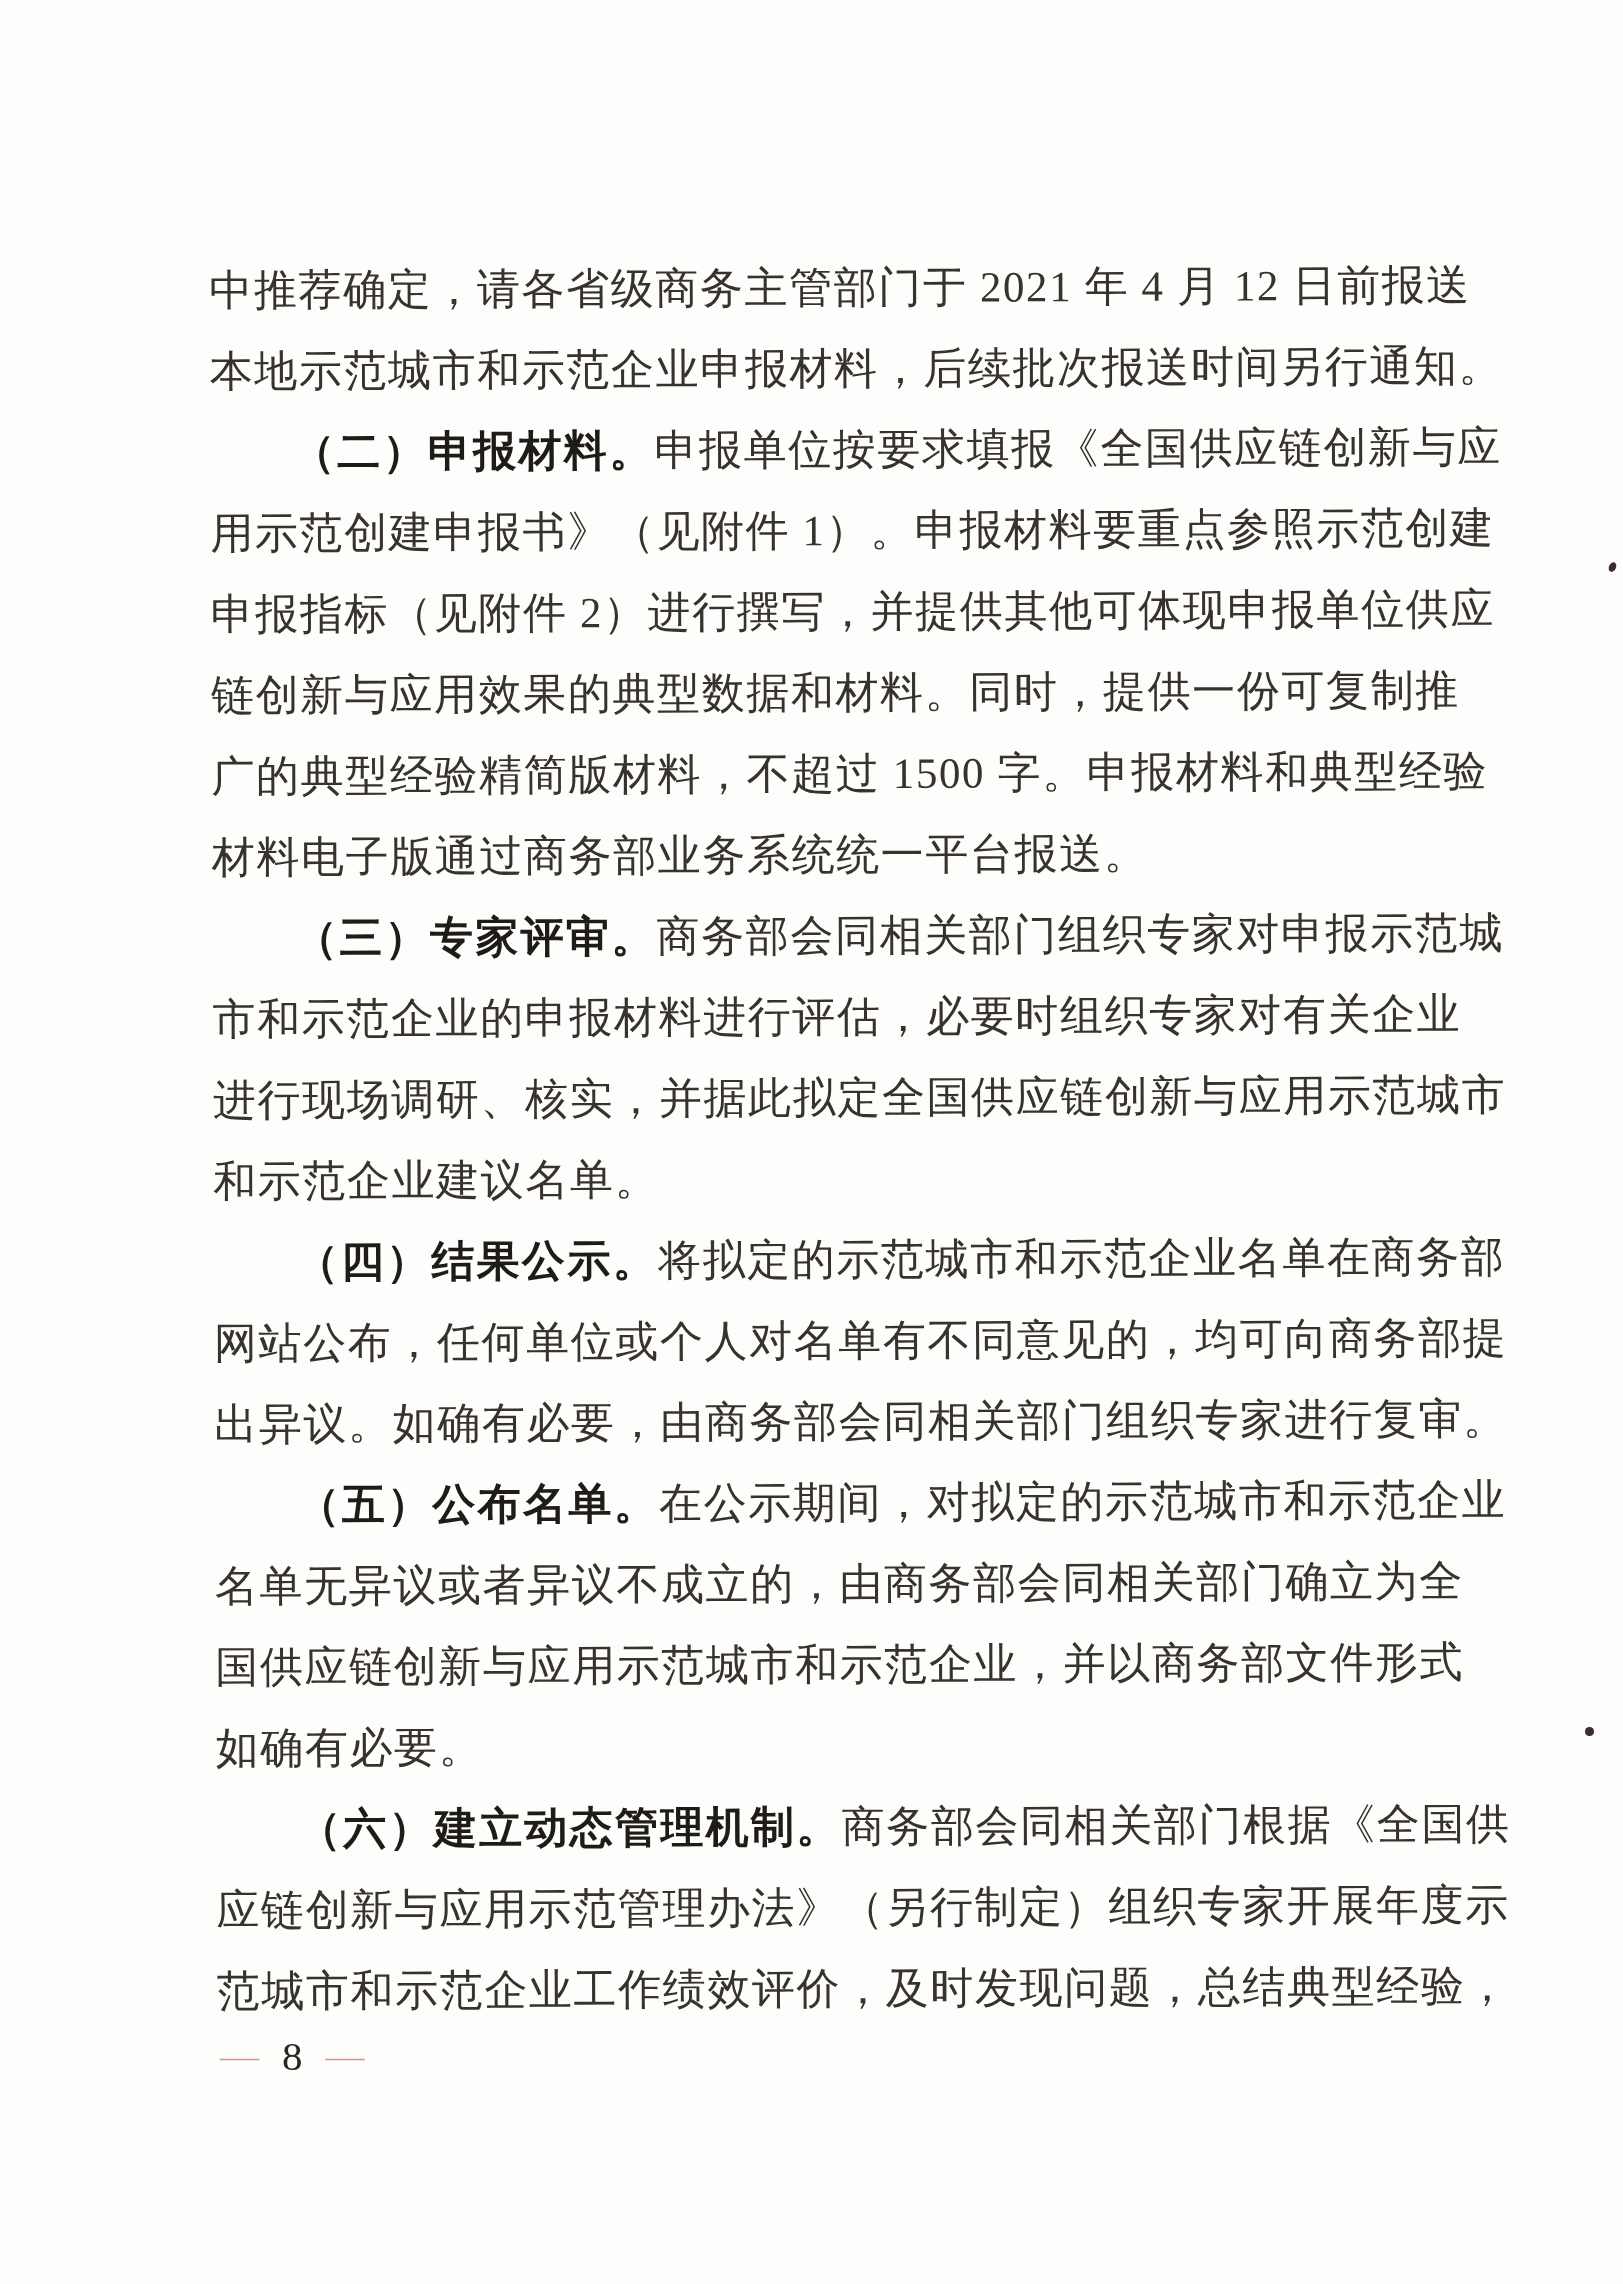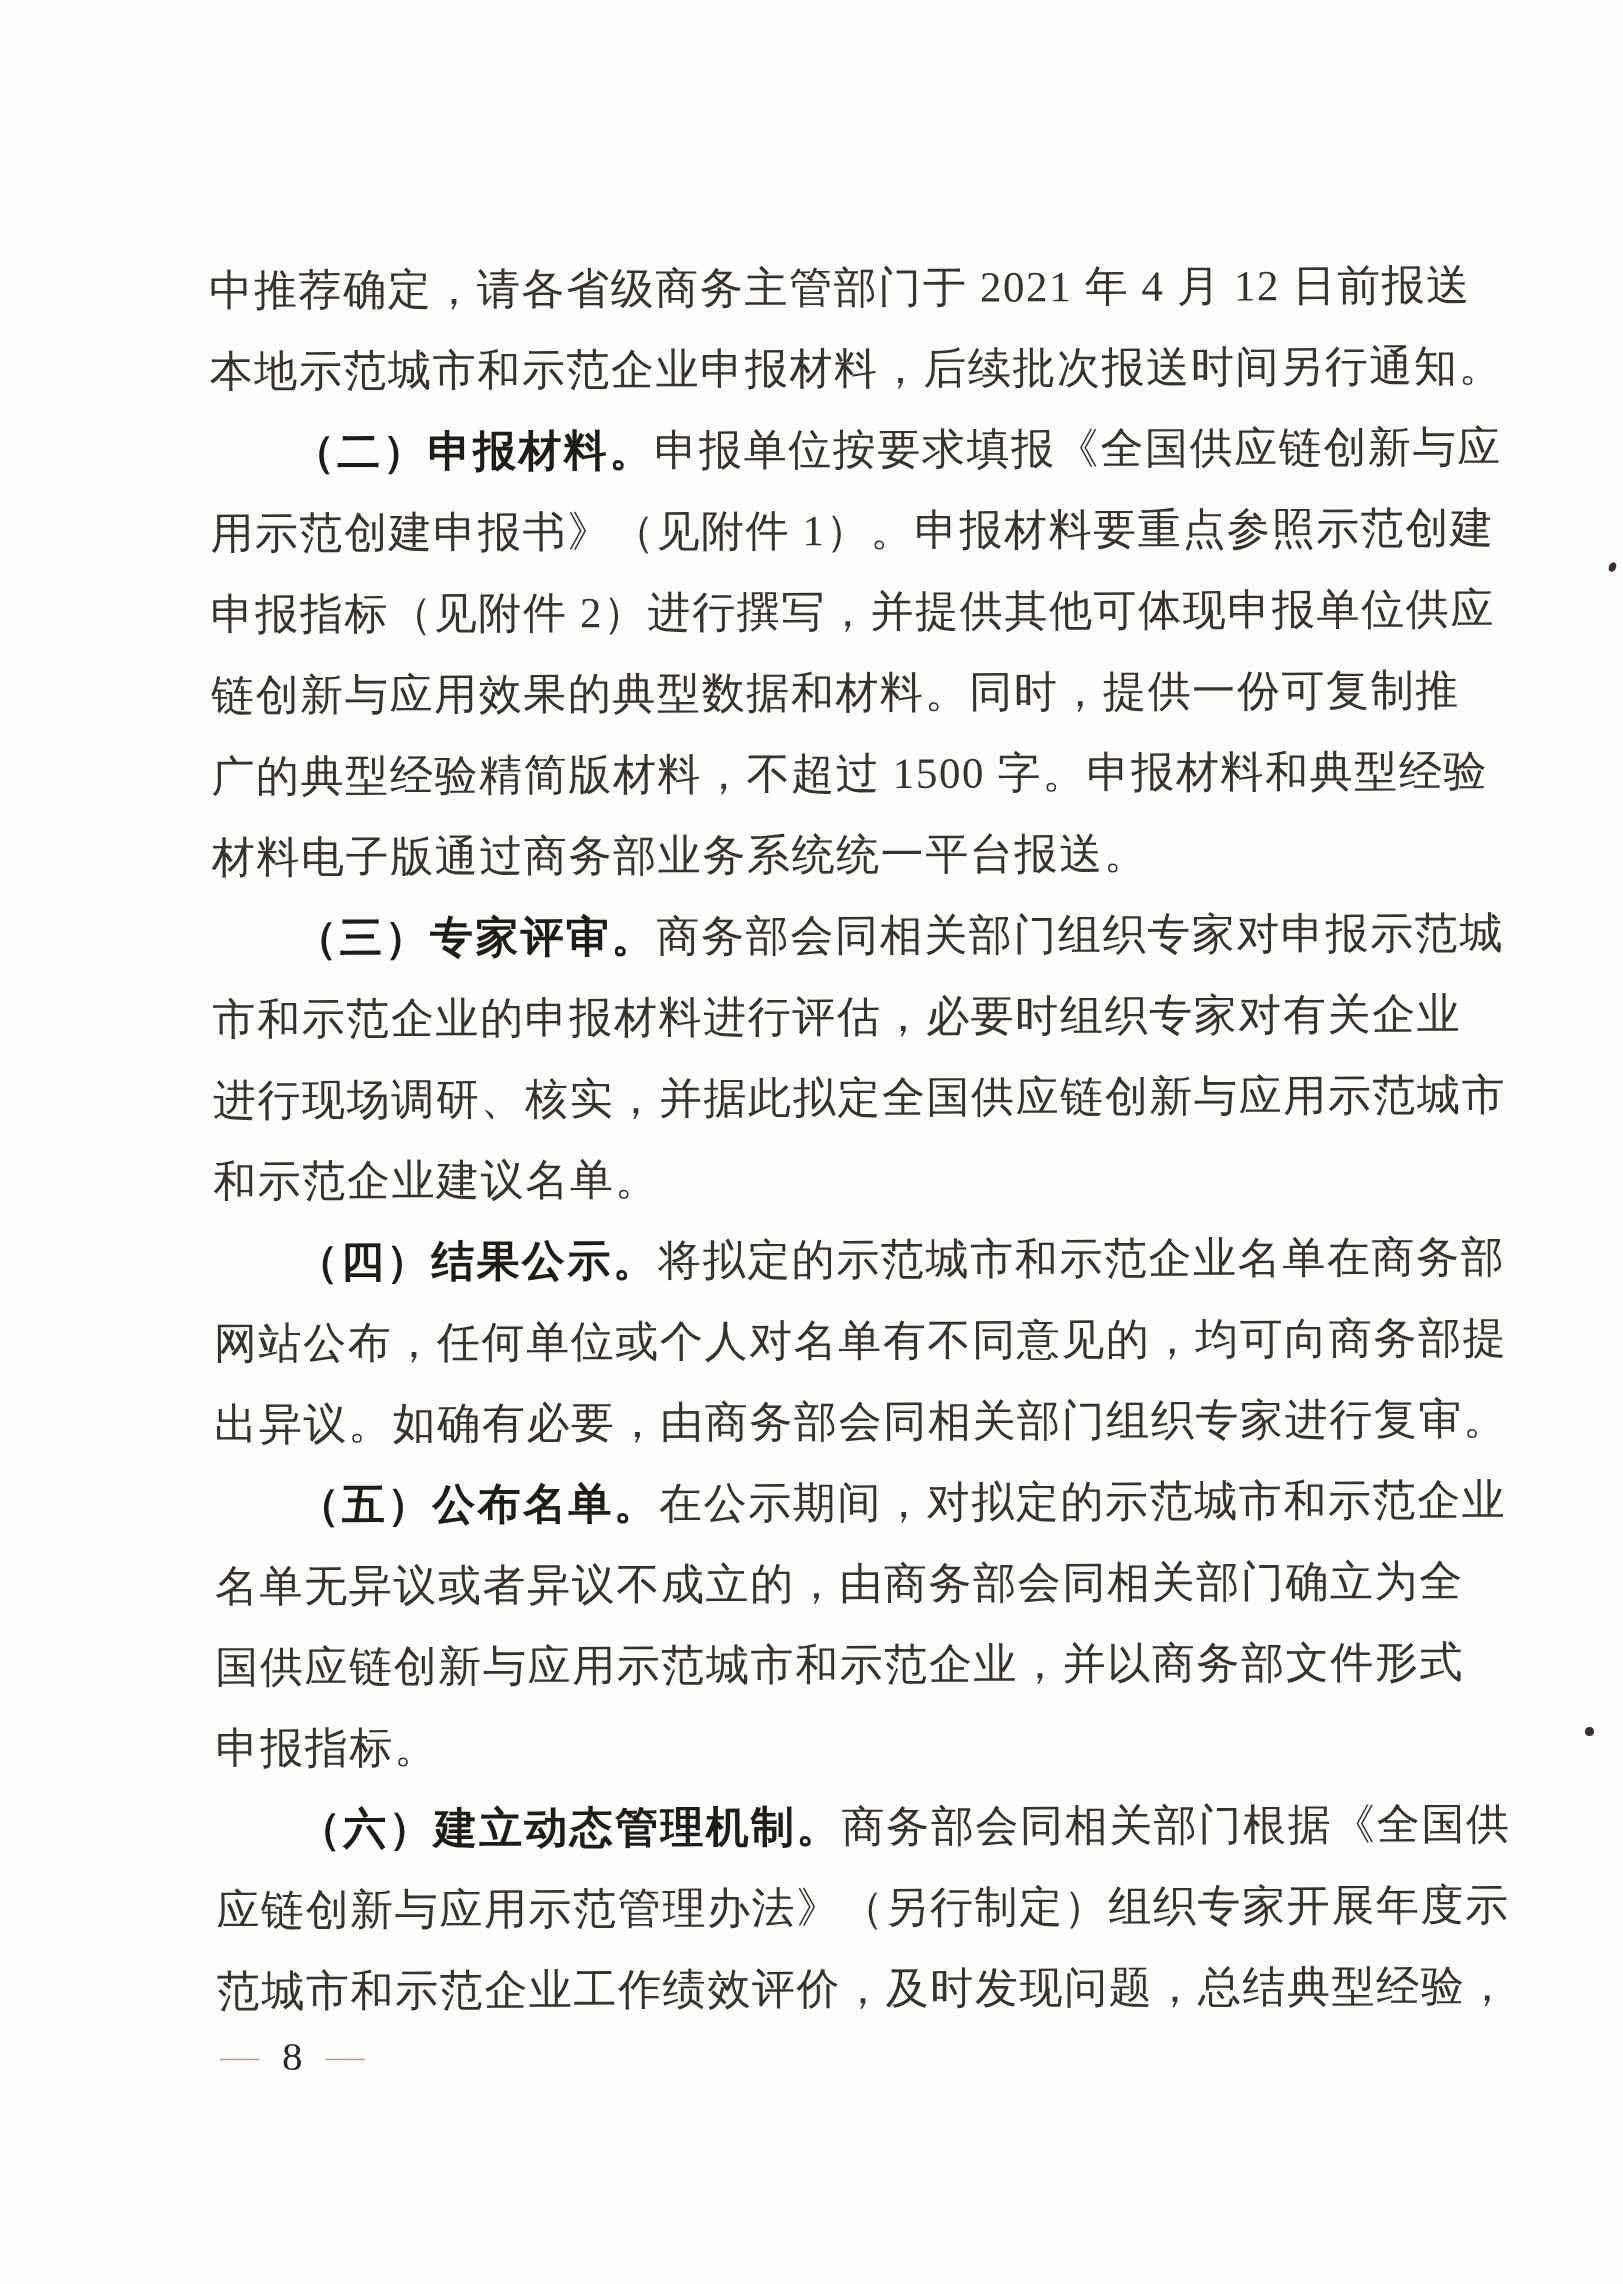--- a/index.html
+++ b/index.html
@@ -92,21 +92,21 @@
     <div class="line indent"><span class="lead">（三）专家评审。</span><span class="rest">商务部会同相关部门组织专家对申报示范城</span></div>
     <div class="line"><span class="lead"></span><span class="rest">市和示范企业的申报材料进行评估，必要时组织专家对有关企业</span></div>
     <div class="line"><span class="lead"></span><span class="rest">进行现场调研、核实，并据此拟定全国供应链创新与应用示范城市</span></div>
     <div class="line"><span class="lead"></span><span class="rest">和示范企业建议名单。</span></div>
     <div class="line indent"><span class="lead">（四）结果公示。</span><span class="rest">将拟定的示范城市和示范企业名单在商务部</span></div>
     <div class="line"><span class="lead"></span><span class="rest">网站公布，任何单位或个人对名单有不同意见的，均可向商务部提</span></div>
     <div class="line"><span class="lead"></span><span class="rest">出异议。如确有必要，由商务部会同相关部门组织专家进行复审。</span></div>
     <div class="line indent"><span class="lead">（五）公布名单。</span><span class="rest">在公示期间，对拟定的示范城市和示范企业</span></div>
     <div class="line"><span class="lead"></span><span class="rest">名单无异议或者异议不成立的，由商务部会同相关部门确立为全</span></div>
     <div class="line"><span class="lead"></span><span class="rest">国供应链创新与应用示范城市和示范企业，并以商务部文件形式</span></div>
-    <div class="line"><span class="lead"></span><span class="rest">申报指标。</span></div>
+    <div class="line"><span class="lead"></span><span class="rest">如确有必要。</span></div>
     <div class="line indent"><span class="lead">（六）建立动态管理机制。</span><span class="rest">商务部会同相关部门根据《全国供</span></div>
     <div class="line"><span class="lead"></span><span class="rest">应链创新与应用示范管理办法》（另行制定）组织专家开展年度示</span></div>
     <div class="line"><span class="lead"></span><span class="rest">范城市和示范企业工作绩效评价，及时发现问题，总结典型经验，</span></div>
   </div>
 
   <div class="footer">
     <span class="dash">—</span>
     <span class="page-num">8</span>
     <span class="dash">—</span>
   </div>

